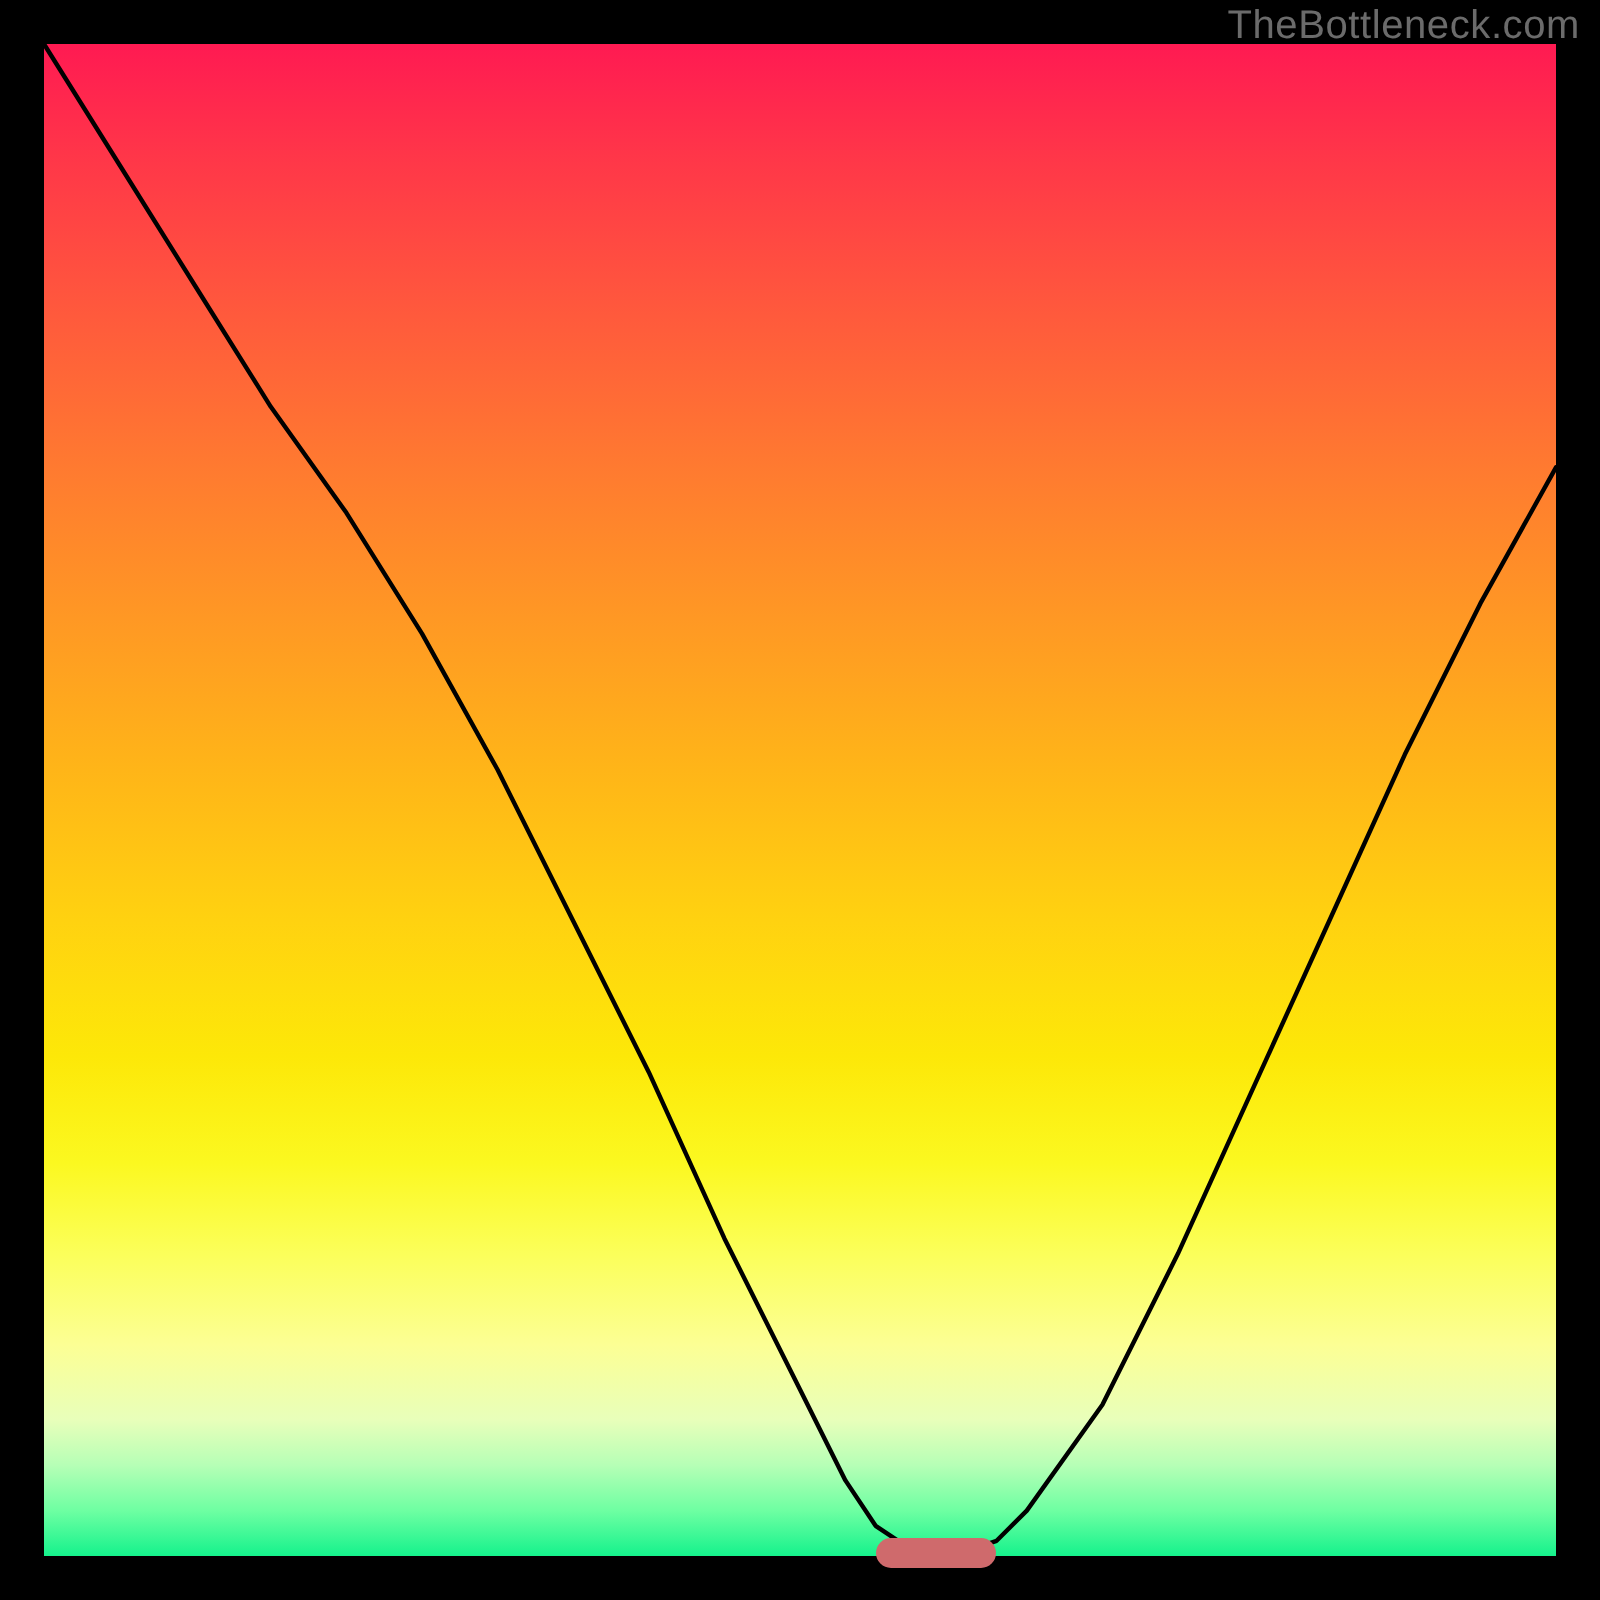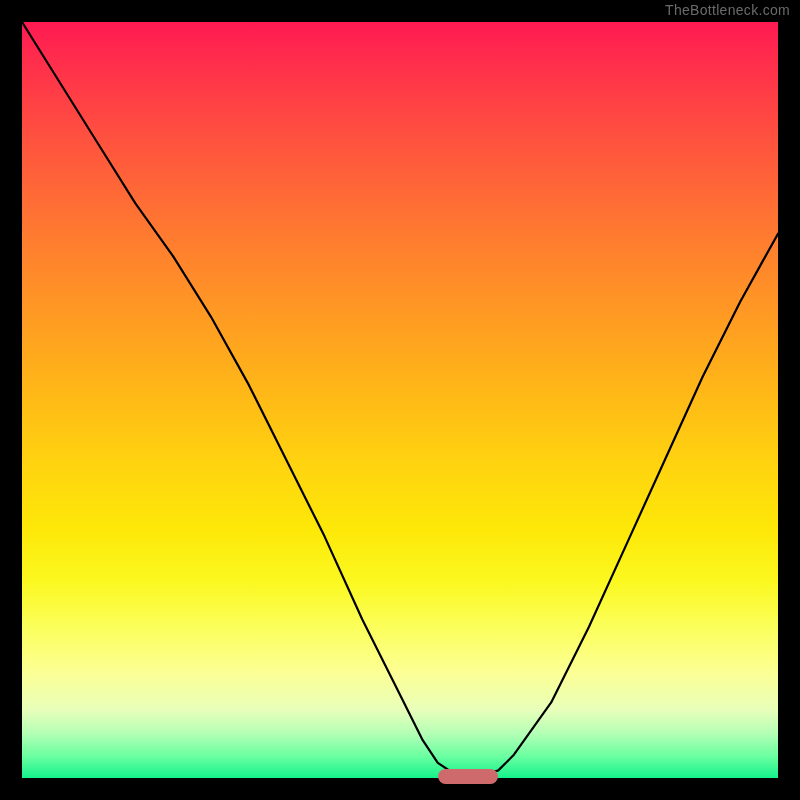--- a/index.html
+++ b/index.html
@@ -41,21 +41,21 @@
       #b6ffb6 94%,
       #6effa2 97%,
       #15f28c 100%
     );
   }
   .watermark {
     position: absolute;
     top: 2px;
     right: 10px;
     color: #6b6b6b;
-    font-size: 14px;
+    font-size: 20px;
     letter-spacing: 0.3px;
     font-weight: 500;
     user-select: none;
     text-align: right;
   }
   .curve-svg {
     position: absolute;
     left: 0;
     top: 0;
     width: 100%;

